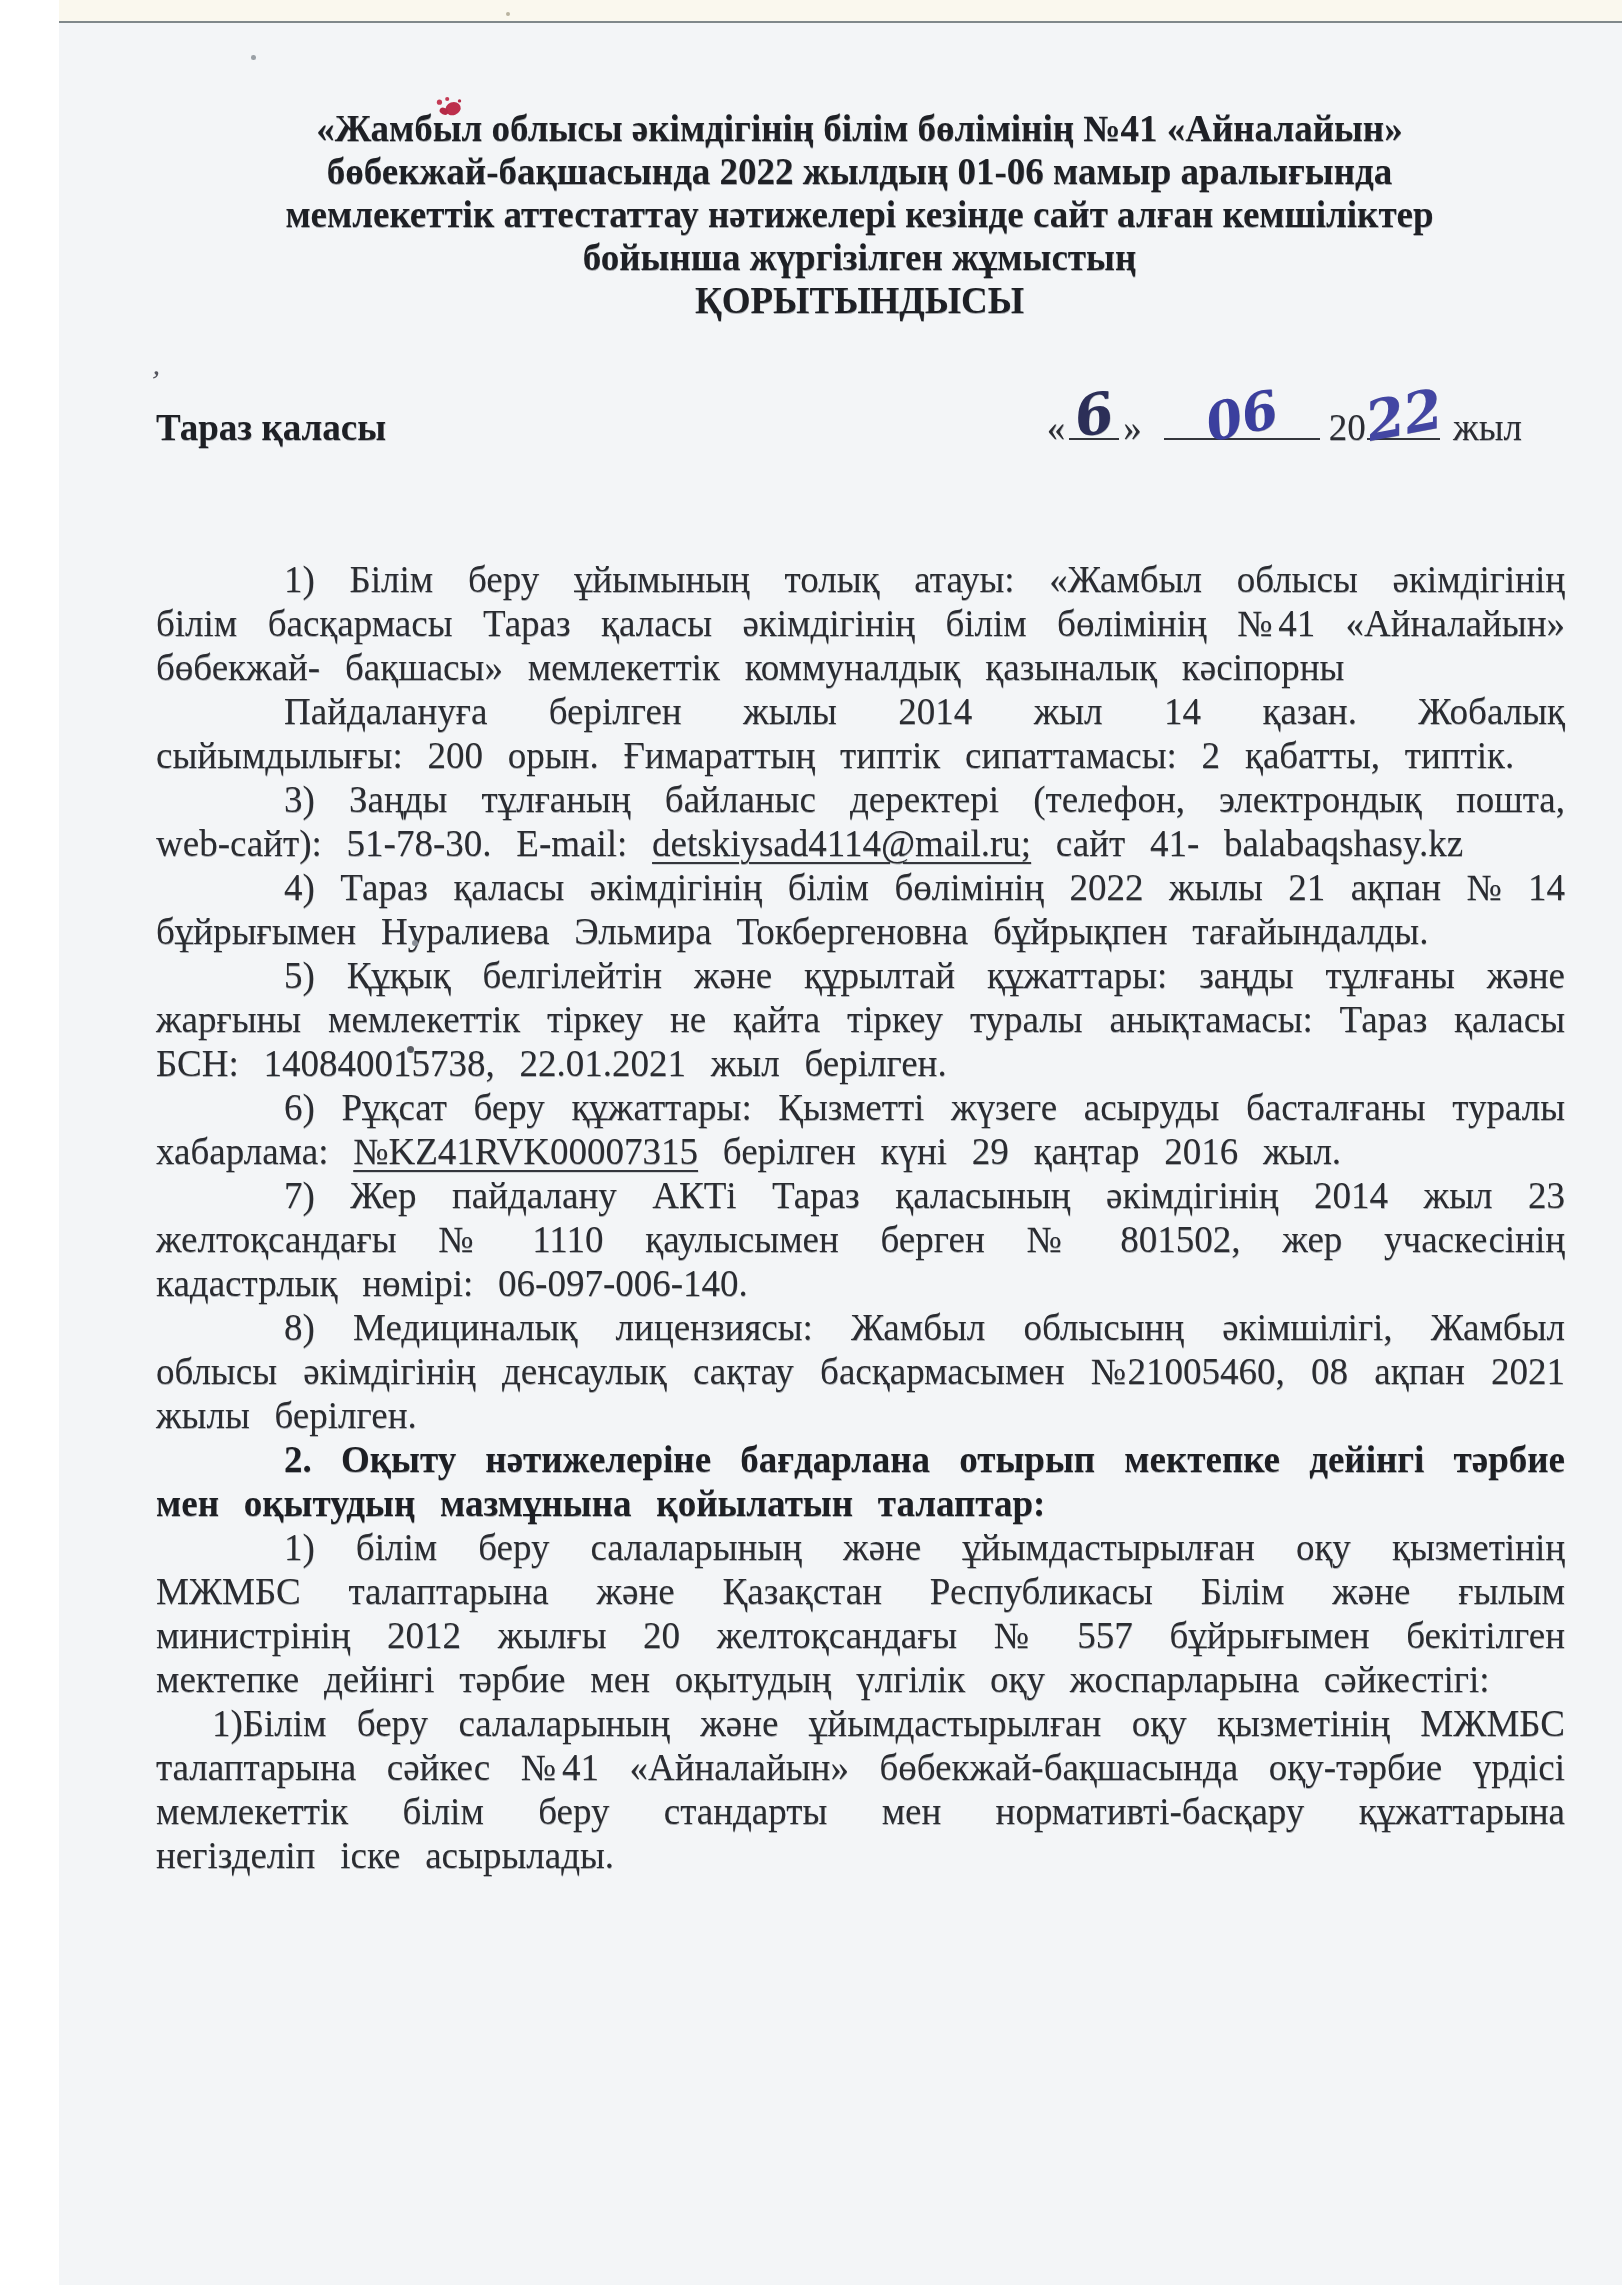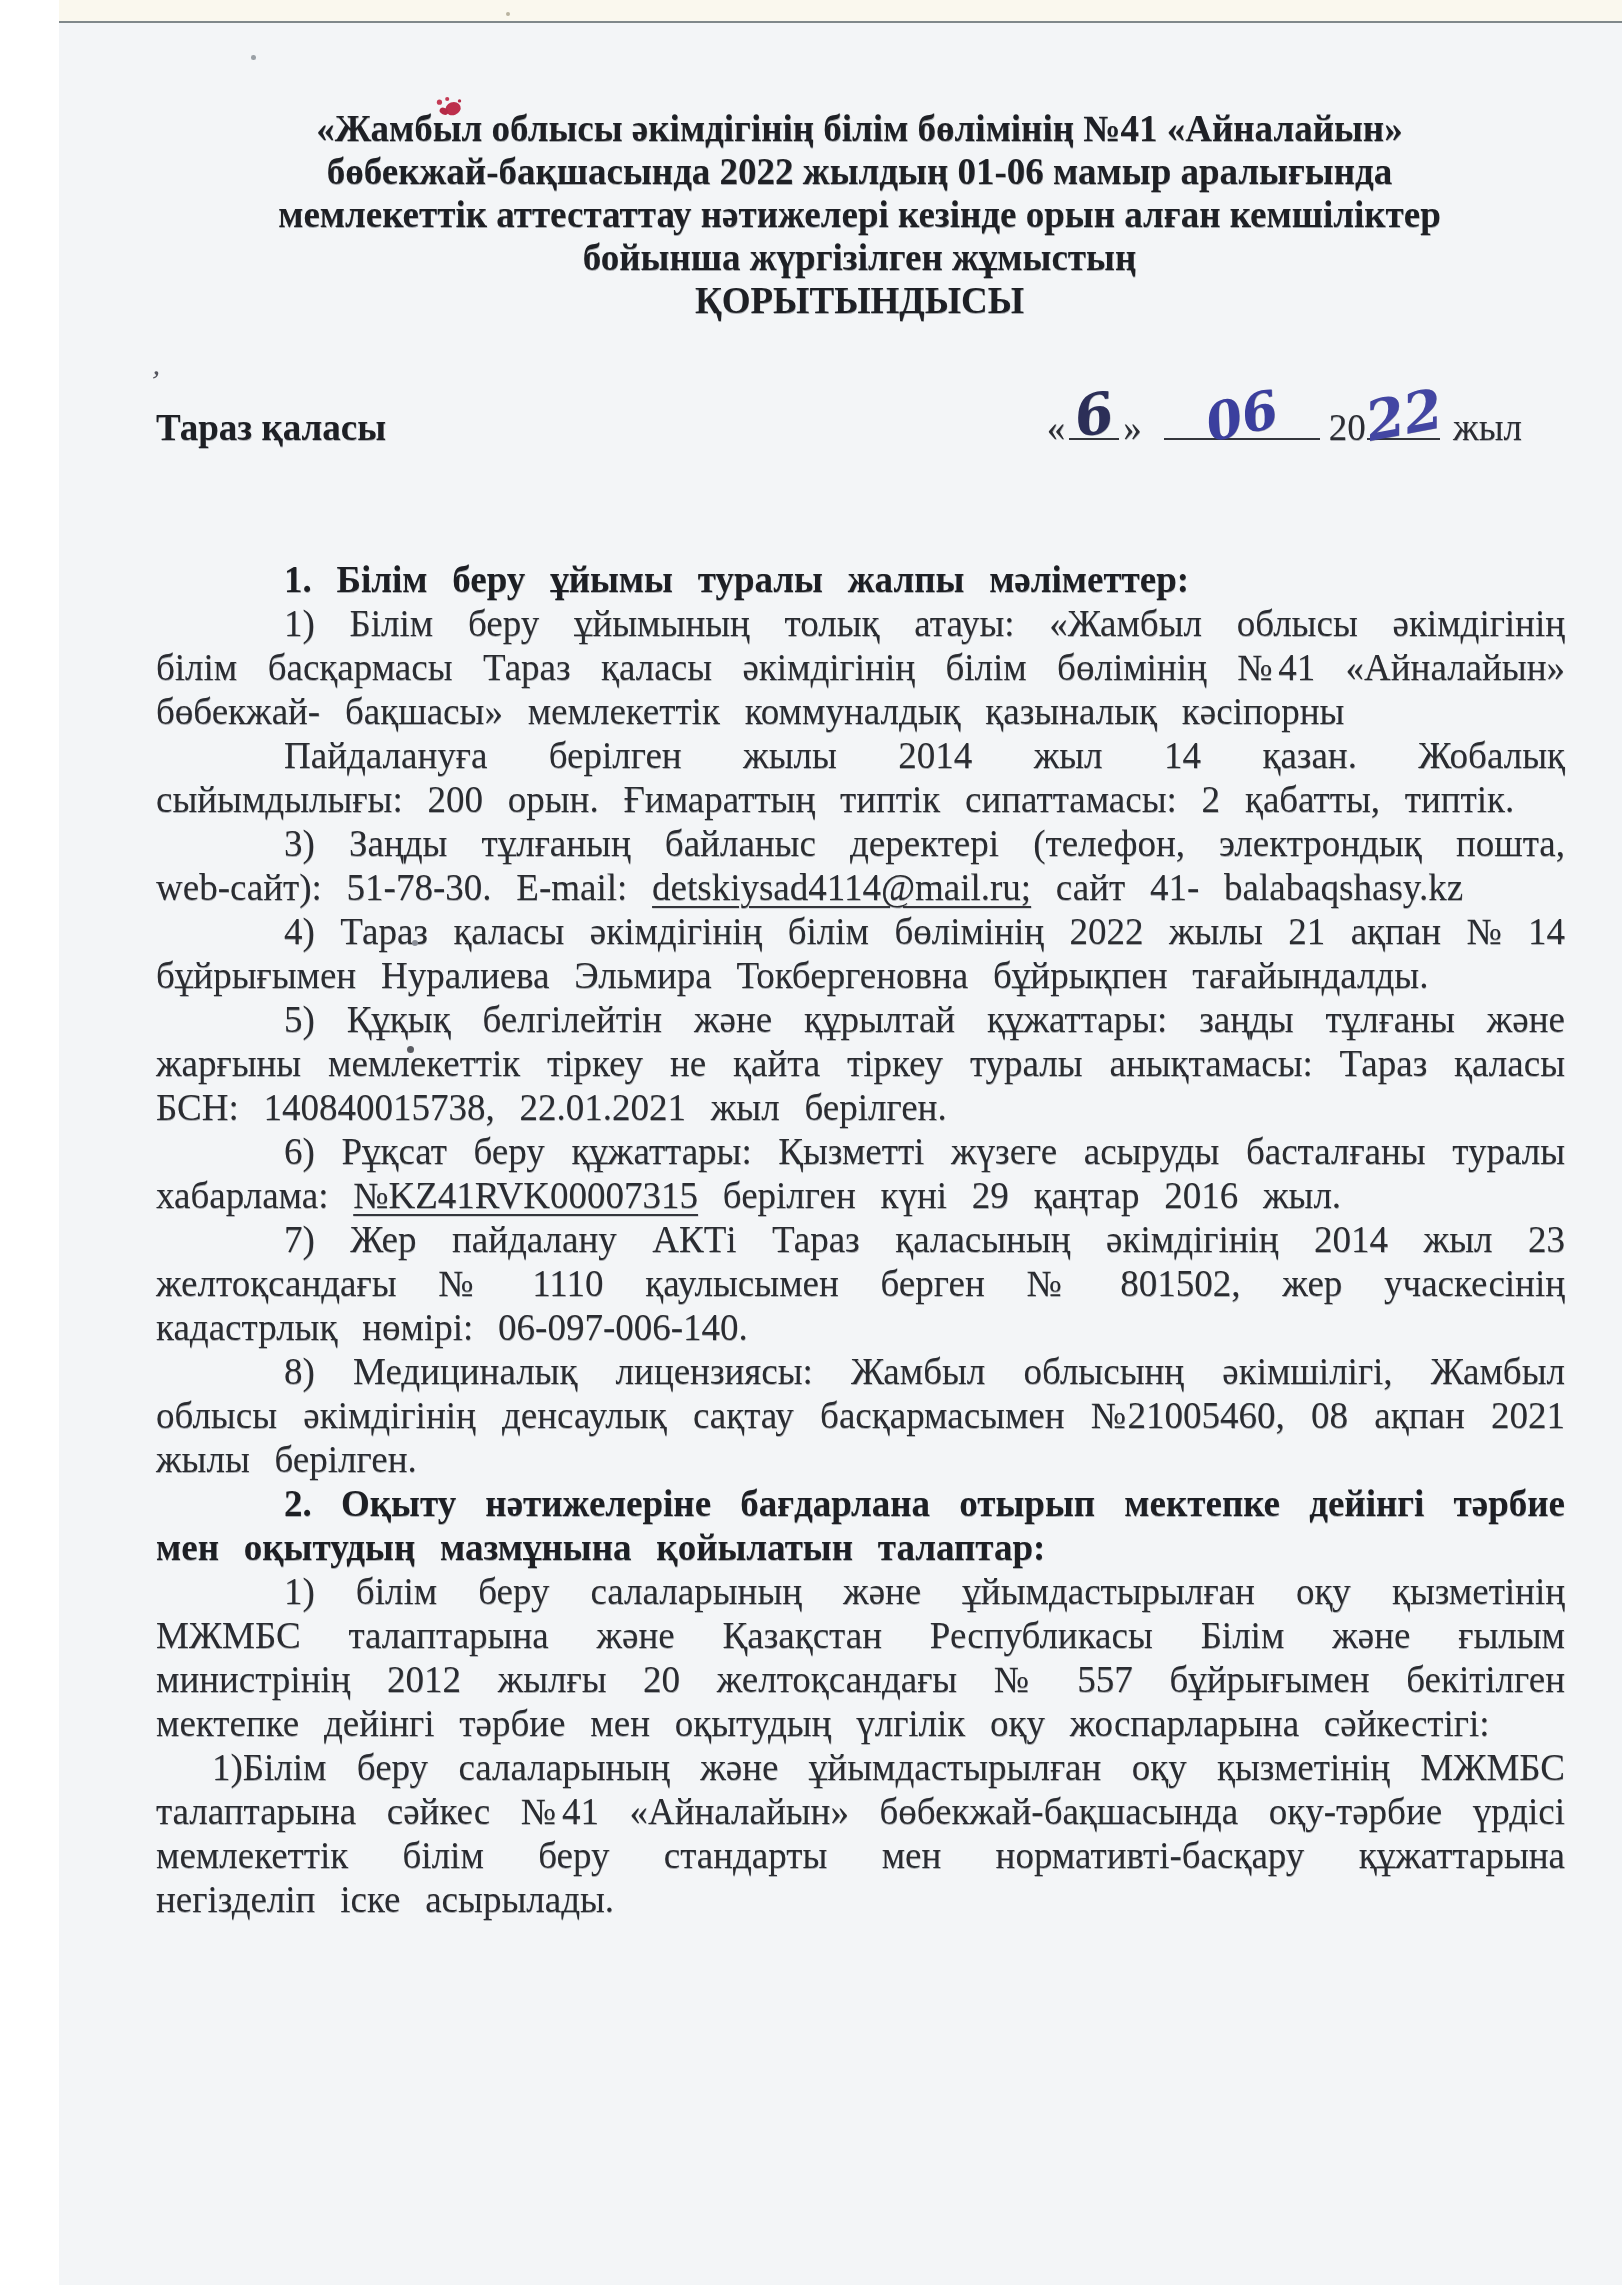--- a/index.html
+++ b/index.html
@@ -61,21 +61,21 @@
 
 <div id="page">
 
   <div class="paper"></div>
   <div class="cream-strip"></div>
   <div class="scan-edge-line"></div>
 
   <div class="title-block">
     <div>«Жамбыл облысы әкімдігінің білім бөлімінің №41 «Айналайын»</div>
     <div>бөбекжай-бақшасында 2022 жылдың 01-06 мамыр  аралығында</div>
-    <div>мемлекеттік аттестаттау нәтижелері кезінде орын алған  кемшіліктер</div>
+    <div>мемлекеттік аттестаттау нәтижелері кезінде сайт алған  кемшіліктер</div>
     <div>бойынша жүргізілген жұмыстың</div>
     <div>ҚОРЫТЫНДЫСЫ</div>
   </div>
 
   <svg class="red-ink-mark" width="35" height="27.5" viewBox="0 0 54 42">
     <ellipse cx="34" cy="24" rx="12" ry="10" fill="#bd2f4c" transform="rotate(-20 34 24)"></ellipse>
     <ellipse cx="20" cy="28" rx="7" ry="5" fill="#b52a46" transform="rotate(25 20 28)"></ellipse>
     <circle cx="13" cy="14" r="4" fill="#c43b55"></circle>
     <circle cx="25" cy="9" r="3.2" fill="#c43b55"></circle>
     <circle cx="44" cy="12" r="2.6" fill="#b52a46"></circle>
@@ -94,21 +94,20 @@
       </span>
       <span class="printed">20</span>
       <span class="blank blank-year">
         <i class="hw hw-year">22</i>
       </span>
       <span class="printed word-year">жыл</span>
     </span>
   </div>
 
   <div class="body-block">
-    <p class="para heading">1. Білім беру ұйымы туралы жалпы мәліметтер:</p>
     <p class="para">1) Білім беру ұйымының толық атауы: «Жамбыл облысы әкімдігінің білім басқармасы Тараз қаласы әкімдігінің білім бөлімінің №41 «Айналайын» бөбекжай- бақшасы» мемлекеттік коммуналдық қазыналық кәсіпорны</p>
     <p class="para">Пайдалануға берілген жылы 2014 жыл 14 қазан. Жобалық сыйымдылығы: 200 орын. Ғимараттың типтік сипаттамасы: 2 қабатты, типтік.</p>
     <p class="para"><span>3) Заңды тұлғаның байланыс деректері (телефон, электрондық пошта, web-сайт): 51-78-30. E-mail: </span><span class="u-link">detskiysad4114@mail.ru;</span><span> сайт 41- balabaqshasy.kz</span></p>
     <p class="para">4) Тараз қаласы әкімдігінің білім бөлімінің 2022 жылы 21 ақпан № 14 бұйрығымен Нуралиева Эльмира Токбергеновна бұйрықпен тағайындалды.</p>
     <p class="para">5) Құқық белгілейтін және құрылтай құжаттары: заңды тұлғаны және жарғыны мемлекеттік тіркеу не қайта тіркеу туралы анықтамасы: Тараз қаласы БСН: 140840015738, 22.01.2021 жыл берілген.</p>
     <p class="para"><span>6) Рұқсат беру құжаттары: Қызметті жүзеге асыруды басталғаны туралы хабарлама: </span><span class="u-link">№KZ41RVK00007315</span><span> берілген күні 29 қаңтар 2016 жыл.</span></p>
     <p class="para">7) Жер пайдалану АКТі Тараз қаласының әкімдігінің 2014 жыл 23 желтоқсандағы № 1110 қаулысымен берген № 801502, жер учаскесінің кадастрлық нөмірі: 06-097-006-140.</p>
     <p class="para">8) Медициналық лицензиясы: Жамбыл облысынң әкімшілігі, Жамбыл облысы әкімдігінің денсаулық сақтау басқармасымен №21005460, 08 ақпан 2021 жылы берілген.</p>
     <p class="para heading">2. Оқыту нәтижелеріне бағдарлана отырып мектепке дейінгі тәрбие мен оқытудың мазмұнына қойылатын талаптар:</p>
     <p class="para">1) білім беру салаларының және ұйымдастырылған оқу қызметінің МЖМБС талаптарына және Қазақстан Республикасы Білім және ғылым министрінің 2012 жылғы 20 желтоқсандағы № 557 бұйрығымен бекітілген мектепке дейінгі тәрбие мен оқытудың үлгілік оқу жоспарларына сәйкестігі:</p>

